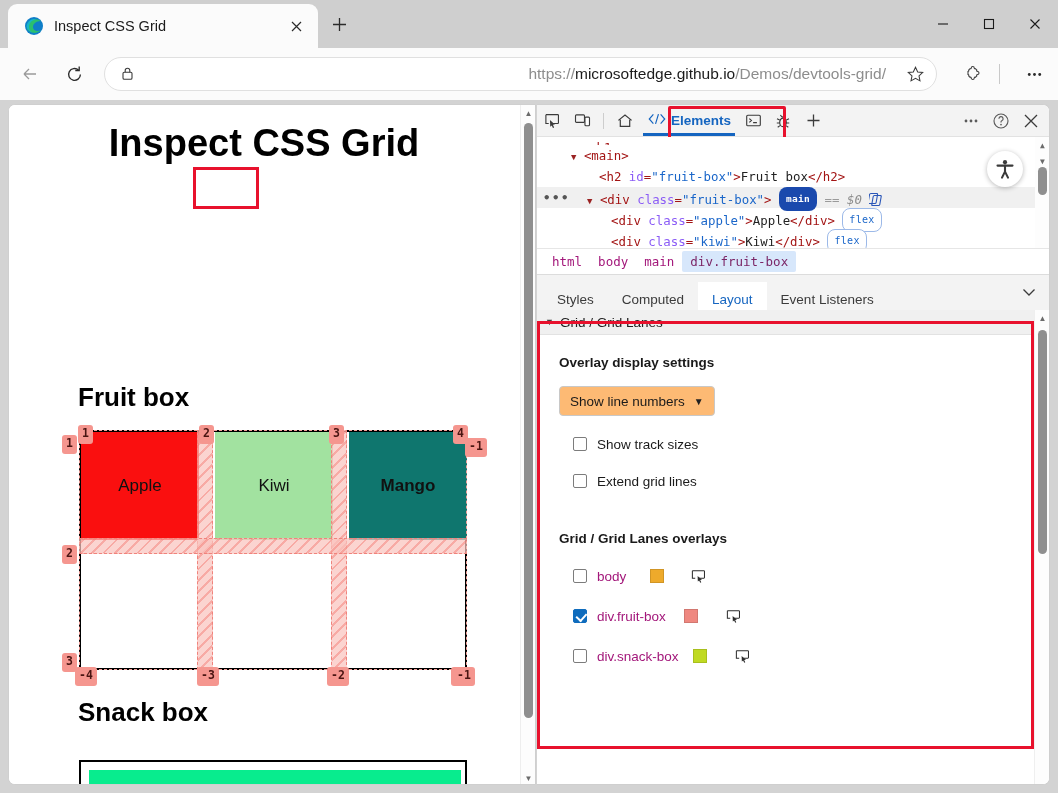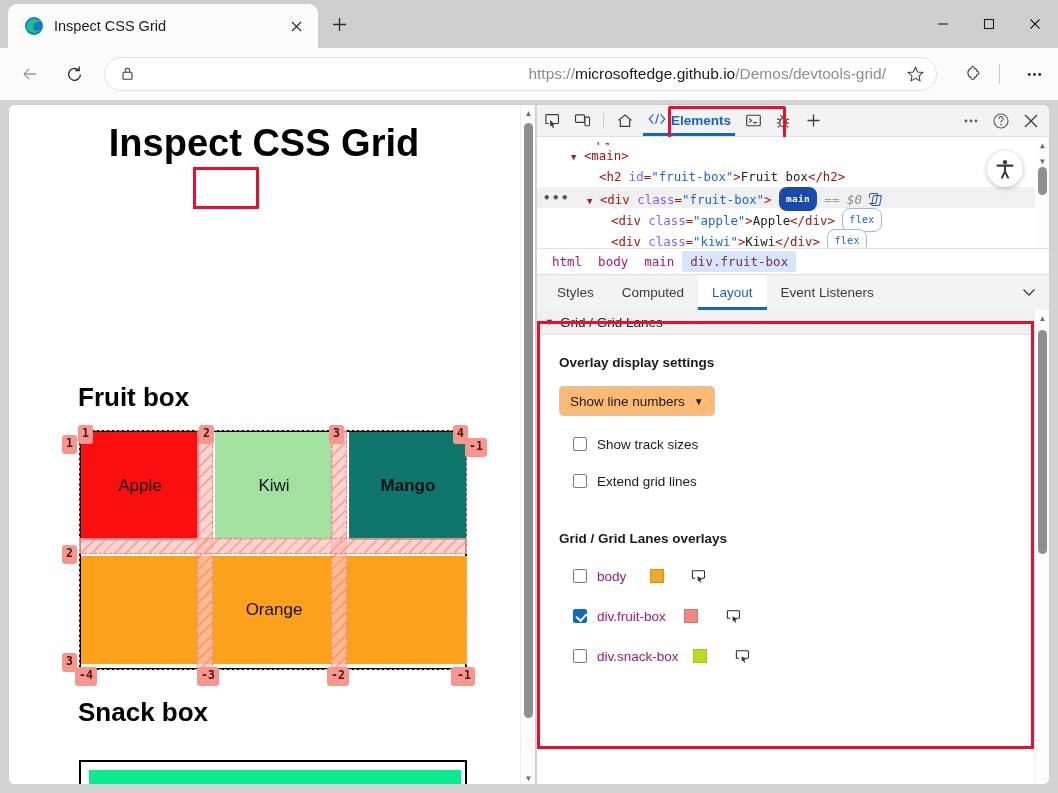--- a/index.html
+++ b/index.html
@@ -213,21 +213,21 @@
     display: flex; align-items: center; padding-left: 7px;
     font-family: "DejaVu Sans Mono", monospace; font-size: 12.5px;
   }
   .crumb { padding: 3px 8px; color: #a3177a; border-radius: 2px; }
   .crumb.active { background: #d7e7fb; color: #7b2566; }
 
   
   .pane-tabs {
     position: absolute; left: 0; top: 169px; width: 513px; height: 44px;
     background: #f3f3f3; border-top: 1px solid #dcdcdc; border-bottom: 1px solid #dcdcdc;
-    display: flex; align-items: flex-start; padding-left: 6px;
+    display: flex; align-items: flex-end; padding-left: 6px;
   }
   .ptab { height: 35px; display: flex; align-items: center; padding: 0 14px;
           font-size: 13.5px; color: #3b3b3b; position: relative; }
   .ptab.active { background: #fff; color: #1565c0; font-weight: 400; }
   .ptab.active::after { content: ""; position: absolute; left: 0; right: 0; bottom: 0; height: 3px; background: #1565c0; }
   .pane-chev { position: absolute; right: 12px; top: 8px; color: #3b3b3b; }
   .hl-layout { position: absolute; left: 193px; top: 167px; width: 66px; height: 42px;
                border: 3px solid #e8112d; pointer-events: none; }
 
   
@@ -365,21 +365,20 @@
     <div class="page">
 
       <div class="h1">Inspect CSS Grid</div>
       <div class="h2 h2-fruit">Fruit box</div>
 
       <div class="fruit-box">
         <div class="fruit-inner">
           <div class="cell apple">Apple</div>
           <div class="cell kiwi">Kiwi</div>
           <div class="cell mango">Mango</div>
-          <div class="cell orange">Orange</div>
         </div>
       </div>
 
       <div class="ov ov-border"></div>
       <div class="ov gap-v gap-v1"></div>
       <div class="ov gap-v gap-v2"></div>
       <div class="ov gap-h"></div>
 
       <div class="badge" style="left:69px;  top:320px;">1</div>
       <div class="badge" style="left:190px; top:320px;">2</div>

